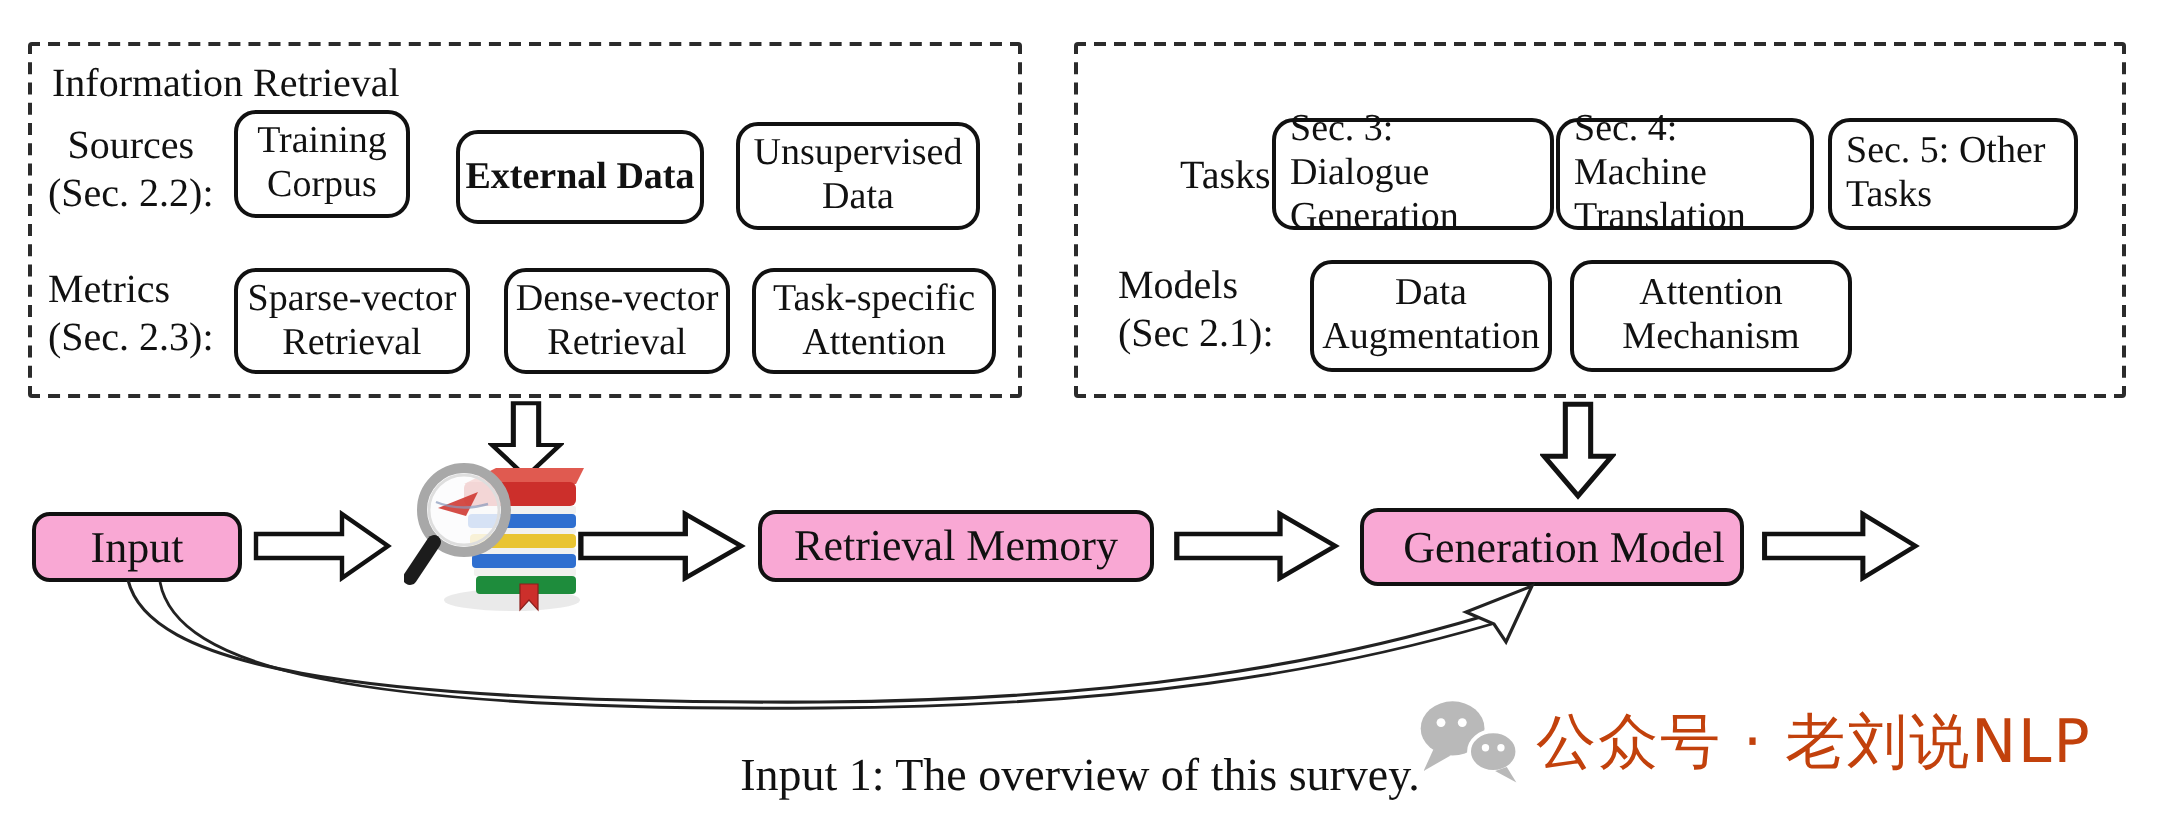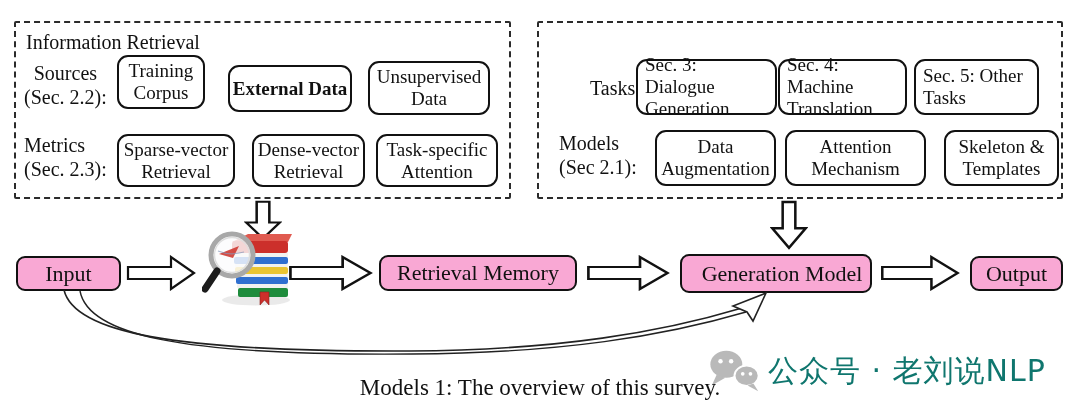--- a/index.html
+++ b/index.html
@@ -18,21 +18,21 @@
   .node.left-align{justify-content:flex-start;text-align:left;padding:0 4px 0 7px;}
   .flow-box{
     position:absolute;border:2.5px solid #111;border-radius:9px;background:#f9a8d4;
     display:flex;align-items:center;justify-content:center;font-size:22px;
     white-space:nowrap;box-sizing:border-box;
   }
   .abs{position:absolute;}
   .caption{position:absolute;left:0;right:0;top:375px;text-align:center;font-size:23px;}
   .watermark-text{
     position:absolute;left:768px;top:351px;font-size:30px;letter-spacing:1px;
-    color:#0f766e;font-family:"DejaVu Sans", sans-serif;white-space:nowrap;
+    color:#c2410c;font-family:"DejaVu Sans", sans-serif;white-space:nowrap;
   }
 </style>
 </head>
 <body>
 
 <div class="stage">
 
   <div class="panel" style="left:14px;top:21px;width:493px;height:174px;">
     <div class="panel-title" style="left:10px;top:8px;">Information Retrieval</div>
 
@@ -59,22 +59,20 @@
     <div class="node left-align" style="left:97px;top:36px;width:141px;height:56px;">Sec. 3: Dialogue Generation</div>
     <div class="node left-align" style="left:239px;top:36px;width:129px;height:56px;">Sec. 4: Machine Translation</div>
     <div class="node left-align" style="left:375px;top:36px;width:125px;height:56px;">Sec. 5: Other Tasks</div>
 
     <div class="row-label" style="left:20px;top:108px;">Models
 (Sec 2.1):</div>
     <div class="node" style="left:116px;top:107px;width:121px;height:56px;">Data
 Augmentation</div>
     <div class="node" style="left:246px;top:107px;width:141px;height:56px;">Attention
 Mechanism</div>
-    <div class="node" style="left:405px;top:107px;width:115px;height:56px;">Skeleton &amp;
-Templates</div>
   </div>
 
   <svg class="abs" style="left:244px;top:200px;" width="38" height="40" viewBox="0 0 36 48" preserveAspectRatio="none">
     <polygon points="12,2 24,2 24,27 34,27 18,46 2,27 12,27" fill="#ffffff" stroke="#111" stroke-width="2.4"></polygon>
   </svg>
   <svg class="abs" style="left:770px;top:200px;" width="38" height="50" viewBox="0 0 36 48" preserveAspectRatio="none">
     <polygon points="12,2 24,2 24,27 34,27 18,46 2,27 12,27" fill="#ffffff" stroke="#111" stroke-width="2.4"></polygon>
   </svg>
 
   <div class="flow-box" style="left:16px;top:256px;width:105px;height:35px;">Input</div>
@@ -112,35 +110,34 @@
   <svg class="abs" style="left:586px;top:255px;" width="84" height="36" viewBox="0 0 70 36" preserveAspectRatio="none">
     <polygon points="2,12 45,12 45,2 68,18 45,34 45,24 2,24" fill="#ffffff" stroke="#111" stroke-width="2.2"></polygon>
   </svg>
 
   <div class="flow-box" style="left:680px;top:254px;width:192px;height:39px;padding-left:12px;">Generation Model</div>
 
   <svg class="abs" style="left:880px;top:255px;" width="80" height="36" viewBox="0 0 70 36" preserveAspectRatio="none">
     <polygon points="2,12 45,12 45,2 68,18 45,34 45,24 2,24" fill="#ffffff" stroke="#111" stroke-width="2.2"></polygon>
   </svg>
 
-  <div class="flow-box" style="left:970px;top:256px;width:93px;height:35px;">Output</div>
 
   <svg class="abs" style="left:0;top:280px;" width="800" height="95" viewBox="0 0 800 95">
     <path d="M64,10 C74,52 170,72 410,71 C560,70 662,52 742,28" fill="none" stroke="#222" stroke-width="1.6"></path>
     <path d="M80,11 C88,54 176,76 412,74 C562,73 664,56 746,32" fill="none" stroke="#222" stroke-width="1.4"></path>
     <polygon points="766,13 733,26 747,32 753,41" fill="#ffffff" stroke="#222" stroke-width="1.6" stroke-linejoin="miter"></polygon>
   </svg>
 
   <svg class="abs" style="left:706px;top:347px;" width="58" height="46" viewBox="0 0 60 46">
     <ellipse cx="21" cy="17" rx="16.5" ry="14" fill="#b9b9b9"></ellipse>
     <polygon points="11,28 6,39 20,31" fill="#b9b9b9"></polygon>
     <circle cx="15" cy="14" r="2.3" fill="#ffffff"></circle>
     <circle cx="26" cy="14" r="2.3" fill="#ffffff"></circle>
     <ellipse cx="42" cy="29" rx="12.5" ry="10.5" fill="#b9b9b9" stroke="#ffffff" stroke-width="2"></ellipse>
     <polygon points="49,37 54,45 43,39" fill="#b9b9b9"></polygon>
     <circle cx="38" cy="27" r="1.9" fill="#ffffff"></circle>
     <circle cx="46" cy="27" r="1.9" fill="#ffffff"></circle>
   </svg>
   <div class="watermark-text">公众号 · 老刘说NLP</div>
 
-  <div class="caption">Models 1: The overview of this survey.</div>
+  <div class="caption">Input 1: The overview of this survey.</div>
 
 </div>
 
 </body></html>

